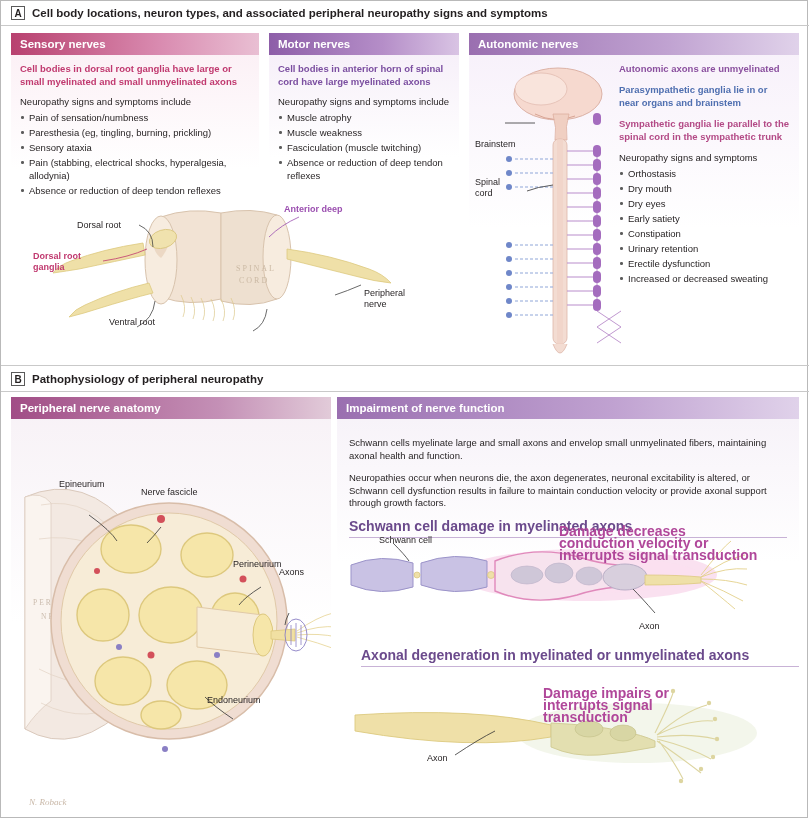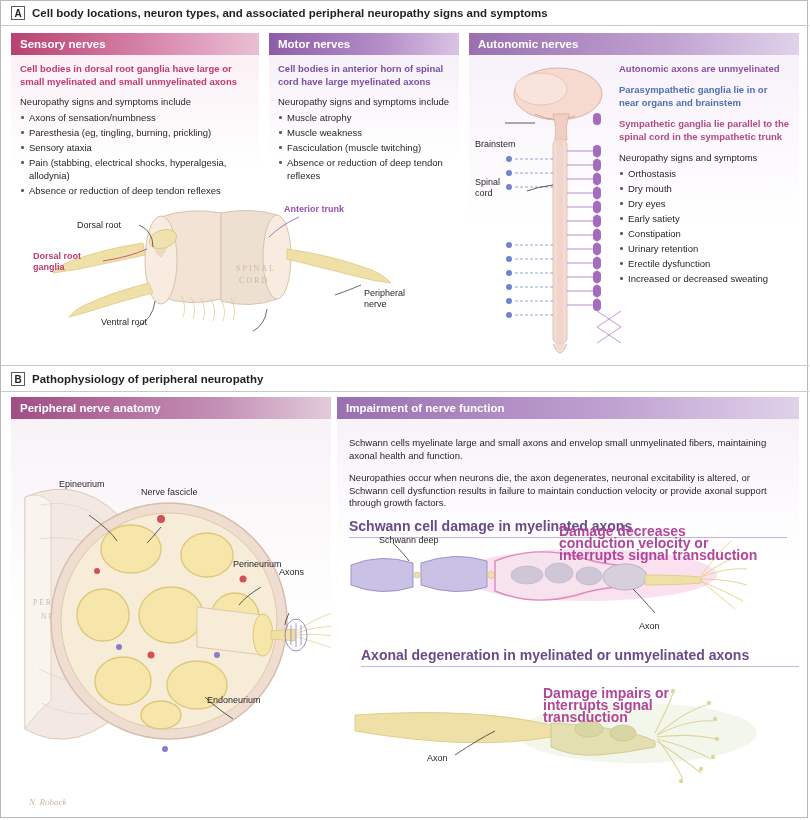--- a/index.html
+++ b/index.html
@@ -116,21 +116,21 @@
       <span class="panel-title">Cell body locations, neuron types, and associated peripheral neuropathy signs and symptoms</span>
     </div>
     <hr class="sep">
 
     <div id="colSensory">
       <div class="card-head grad-pink">Sensory nerves</div>
       <div class="card-body">
         <p class="lead-pink">Cell bodies in dorsal root ganglia have large or small myelinated and small unmyelinated axons</p>
         <p class="sub">Neuropathy signs and symptoms include</p>
         <ul class="dots">
-          <li>Axons of sensation/numbness</li>
+          <li>Pain of sensation/numbness</li>
           <li>Paresthesia (eg, tingling, burning, prickling)</li>
           <li>Sensory ataxia</li>
           <li>Pain (stabbing, electrical shocks, hyperalgesia, allodynia)</li>
           <li>Absence or reduction of deep tendon reflexes</li>
         </ul>
       </div>
     </div>
 
     <div id="colMotor">
       <div class="card-head grad-purple">Motor nerves</div>
@@ -276,22 +276,22 @@
       <path d="M106 128 q16 -8 18 -26" stroke="#444" stroke-width="0.8" fill="none"></path>
       <path d="M222 132 q12 -6 14 -22" stroke="#444" stroke-width="0.8" fill="none"></path>
       <path d="M268 18 q-18 8 -30 20" stroke="#9b4fb0" stroke-width="0.8" fill="none"></path>
       <path d="M72 62 q26 -4 44 -12" stroke="#c0396f" stroke-width="0.8" fill="none"></path>
       <path d="M330 86 q-14 6 -26 10" stroke="#444" stroke-width="0.8" fill="none"></path>
     </svg>
 
     <div class="lbl" style="left:76px;top:219px;">Dorsal root</div>
     <div class="lbl red" style="left:32px;top:250px;white-space:pre;">Dorsal root
 ganglia</div>
-    <div class="lbl" style="left:100px;top:316px;">Ventral root</div>
-    <div class="lbl pur" style="left:283px;top:203px;">Anterior trunk</div>
+    <div class="lbl" style="left:108px;top:316px;">Ventral root</div>
+    <div class="lbl pur" style="left:283px;top:203px;">Anterior deep</div>
     <div class="lbl" style="left:363px;top:287px;white-space:pre;">Peripheral
 nerve</div>
   </div>
 
   <hr class="sep" style="position:absolute;left:0;top:364px;width:808px;">
 
   <div id="panelB">
     <div class="panel-head">
       <span class="panel-letter">B</span>
       <span class="panel-title">Pathophysiology of peripheral neuropathy</span>
@@ -394,21 +394,21 @@
 
         <path d="M308 58 q34 0 56 2 l0 6 q-24 2 -56 2 z" fill="#efe0a8" stroke="#ddc97f" stroke-width="0.8"></path>
         <g stroke="#e3d08a" stroke-width="0.9" fill="none">
           <path d="M364 60 q24 -18 44 -22 M364 60 q26 -10 46 -8 M364 62 q26 0 46 6 M364 64 q24 10 42 20 M364 64 q20 16 34 28 M364 58 q20 -26 30 -34"></path>
         </g>
 
         <path d="M56 26 q12 12 16 18" stroke="#333" stroke-width="0.8" fill="none"></path>
         <path d="M318 96 q-14 -16 -22 -24" stroke="#333" stroke-width="0.8" fill="none"></path>
       </svg>
 
-      <div class="lbl" style="left:42px;top:138px;">Schwann deep</div>
+      <div class="lbl" style="left:42px;top:138px;">Schwann cell</div>
       <div class="callout" style="left:222px;top:128px;width:200px;">Damage decreases conduction velocity or interrupts signal transduction</div>
       <div class="lbl" style="left:302px;top:224px;">Axon</div>
 
       <div class="section-title" style="position:absolute;left:12px;top:248px;width:438px;">Axonal degeneration in myelinated or unmyelinated axons</div>
 
       <svg width="462" height="130" style="position:absolute;left:0;top:270px;">
         <ellipse cx="300" cy="66" rx="120" ry="30" fill="#e7edd8" opacity="0.5"></ellipse>
         <path d="M18 48 q120 -8 196 10 l0 12 q-80 14 -196 -6 z" fill="#efe0a8" stroke="#ddc97f" stroke-width="0.9"></path>
         <path d="M214 56 q44 2 70 8 q22 4 34 10 l0 6 q-30 6 -56 8 q-26 2 -48 -8 z" fill="#e3dfb0" stroke="#cfca92" stroke-width="0.9"></path>
         <g fill="#d8d6a4" stroke="#c3bf88" stroke-width="0.6">

